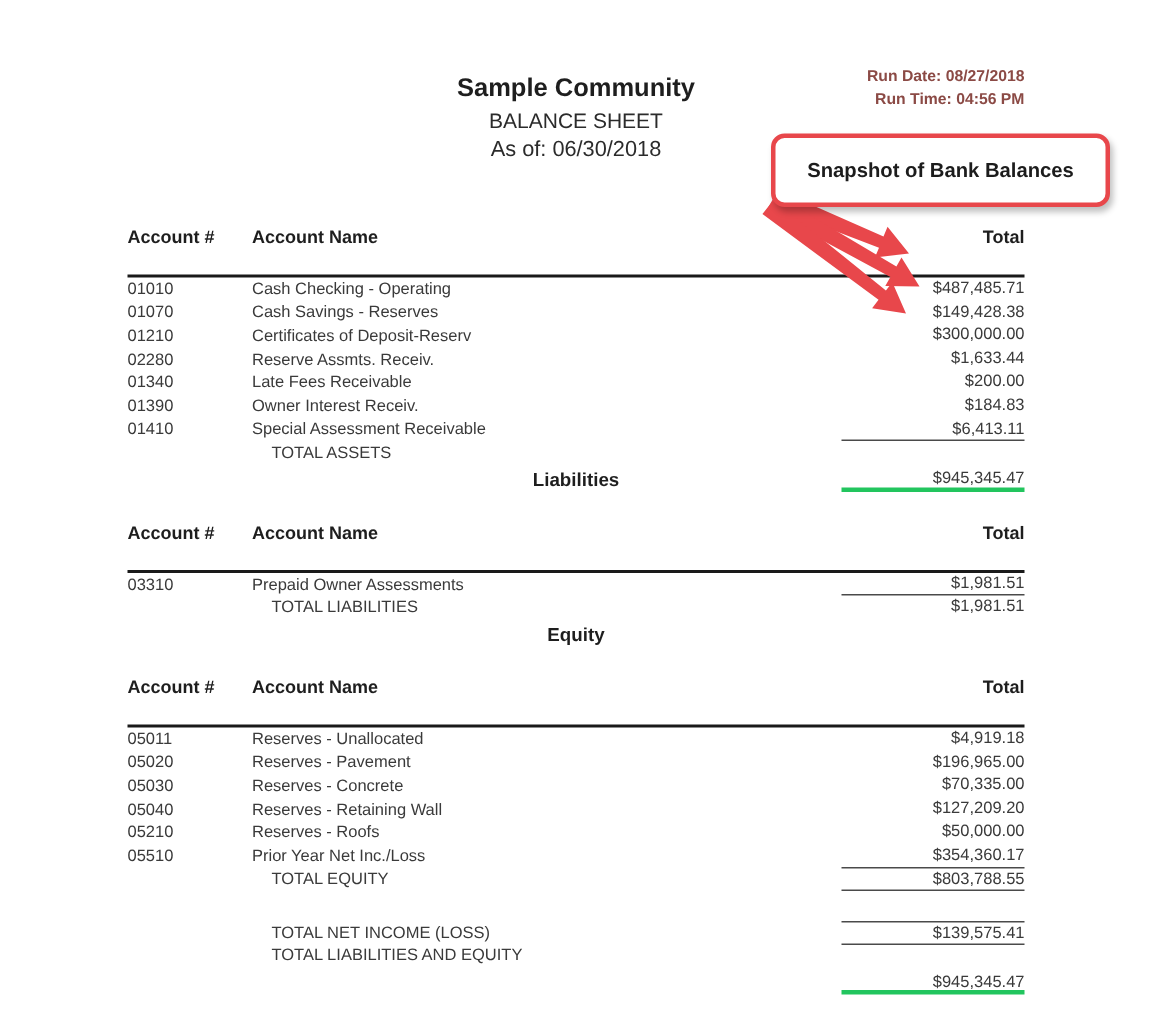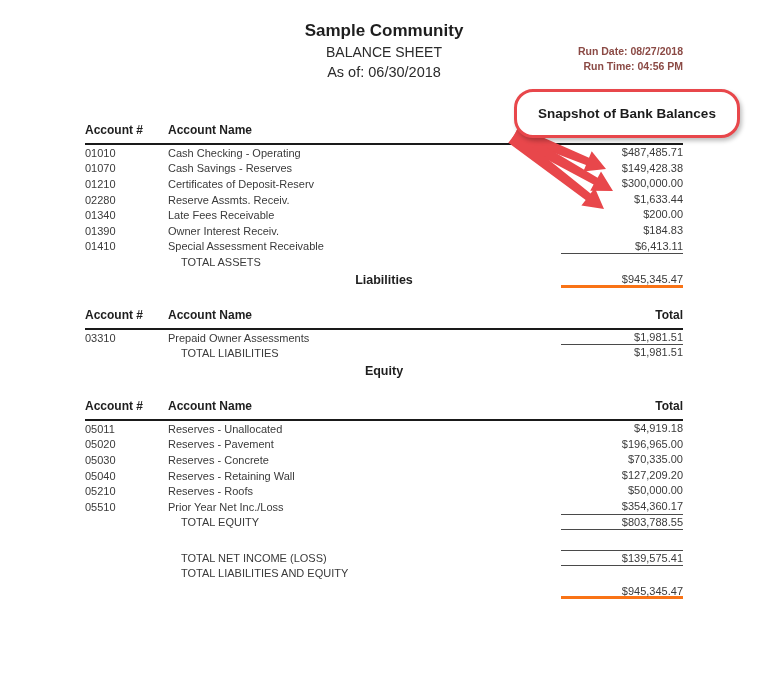--- a/index.html
+++ b/index.html
@@ -4,38 +4,38 @@
 <style>
   html,body{margin:0;padding:0;background:#ffffff;}
   .page{
     position:relative;width:768px;height:687px;background:#ffffff;
     font-family:"Liberation Sans",sans-serif;color:#3a3a3a;overflow:hidden;
   }
   .content{position:relative;margin:0 85px;width:598px;}
   
   .run-info{position:absolute;top:44px;right:0;text-align:right;font-size:10.5px;
     font-weight:bold;line-height:15px;color:#8b4a45;}
-  .doc-header{padding-top:19px;text-align:center;}
+  .doc-header{padding-top:47px;text-align:center;}
   .company{font-size:17px;font-weight:bold;color:#1e1e1e;line-height:23px;}
   .report-title{font-size:14px;line-height:20px;color:#2b2b2b;}
   .asof{font-size:14.5px;line-height:20px;color:#2b2b2b;}
   
   .section-title{text-align:center;font-weight:bold;font-size:12.5px;color:#1e1e1e;
     height:16px;line-height:16px;margin-top:2px;}
   .section.first .section-title{margin-top:5px;text-align:right;}
   .thead{display:flex;font-weight:bold;font-size:12px;color:#1e1e1e;
-    border-bottom:2px solid #1a1a1a;margin-top:20px;padding-bottom:6px;align-items:flex-end;}
+    border-bottom:2px solid #1a1a1a;margin-top:20px;padding-bottom:18px;align-items:flex-end;}
   .row{display:flex;height:15.6px;font-size:11px;align-items:center;box-sizing:border-box;}
   .c1{width:83px;}
   .c2{flex:1;}
   .c3{width:122px;text-align:right;box-sizing:border-box;height:100%;line-height:15px;}
   .thead .c3{height:auto;line-height:normal;}
   .tot-label{padding-left:13px;}
   .b-thin{border-bottom:1px solid #4a4a4a;}
-  .b-thick{border-bottom:3px solid #f97316;margin-top:36px;}
+  .b-thick{border-bottom:3px solid #22c55e;margin-top:36px;}
   .t-thin{border-top:1px solid #4a4a4a;}
   .grand{margin-top:20px;}
   
   .callout{position:absolute;left:514px;top:89px;width:226px;height:49px;box-sizing:border-box;
     background:#ffffff;border:3px solid #e8474b;border-radius:9px;
     box-shadow:2px 3px 4px rgba(0,0,0,0.25);
     display:flex;align-items:center;justify-content:center;
     font-weight:bold;font-size:13.5px;color:#1c1c1c;z-index:3;}
   .arrows{position:absolute;left:0;top:0;width:768px;height:687px;z-index:2;pointer-events:none;}
 </style>
@@ -183,17 +183,17 @@
       </div>
 
   </div>
 
   <svg class="arrows" id="arrows" viewBox="0 0 768 687" xmlns="http://www.w3.org/2000/svg">
       <polygon points="513.7,137.5 586.0,165.1 583.3,171.6 606.0,169.0 591.7,151.2 589.0,157.7 518.3,126.5" fill="#e8474b"></polygon>
       <polygon points="511.0,140.2 593.6,184.6 590.2,190.7 613.0,191.0 601.0,171.6 597.6,177.7 517.0,129.8" fill="#e8474b"></polygon>
       <polygon points="508.3,142.7 585.7,199.9 581.4,205.5 604.0,209.0 594.9,188.1 590.6,193.6 515.7,133.3" fill="#e8474b"></polygon>
     </svg>
 
-  <div class="callout" style="border-color: rgb(232, 71, 75); border-radius: 19px;">
+  <div class="callout" style="border-color: rgb(232, 71, 75);">
     <span>Snapshot of Bank Balances</span>
   </div>
 
 </div>
 
 </body></html>

